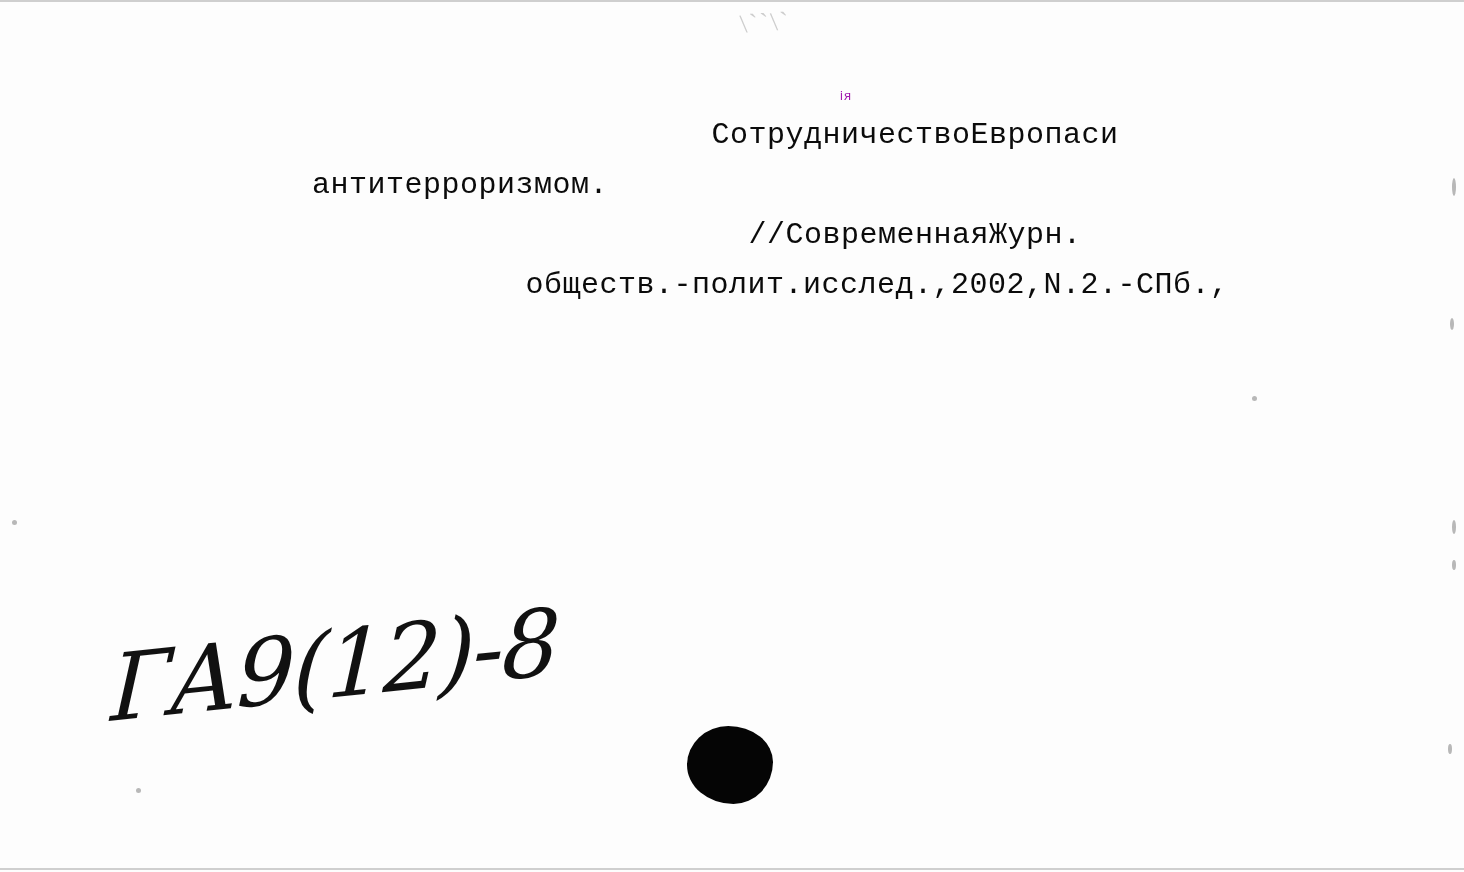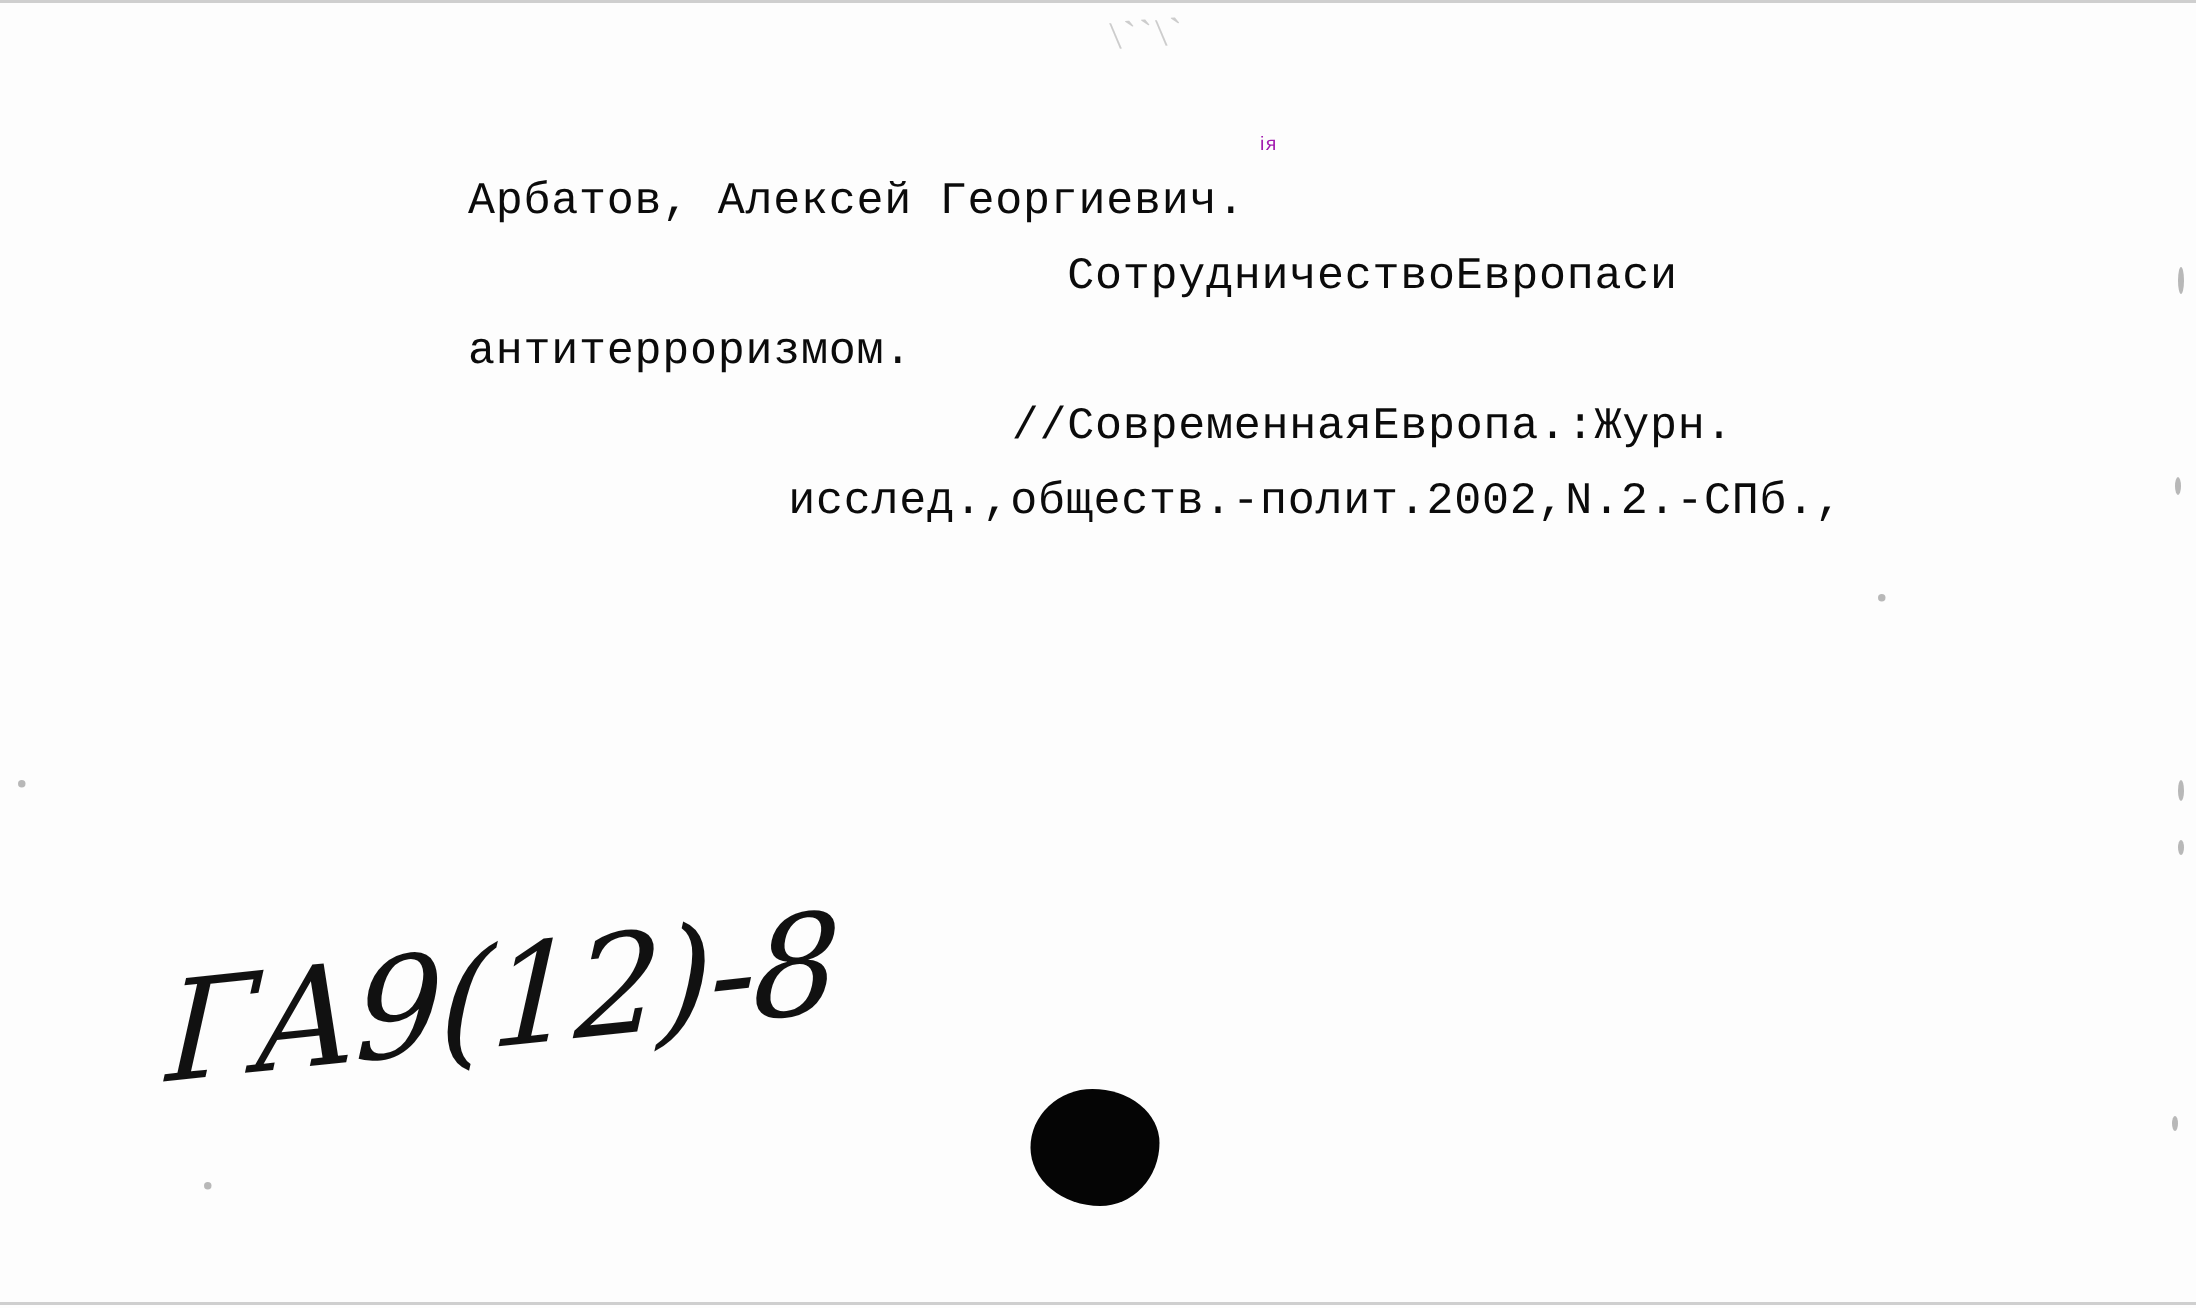--- a/index.html
+++ b/index.html
@@ -104,43 +104,41 @@
   <div class="speck" style="left:12px; top:520px; width:5px; height:5px;"></div>
   <div class="speck" style="left:1452px; top:520px; width:4px; height:14px;"></div>
   <div class="speck" style="left:1452px; top:560px; width:4px; height:10px;"></div>
   <div class="speck" style="left:136px; top:788px; width:5px; height:5px;"></div>
   <div class="speck" style="left:1448px; top:744px; width:4px; height:10px;"></div>
   <div class="edge-tick" style="left:0px; top:0px; width:1464px; height:2px;"></div>
   <div class="edge-tick" style="left:0px; top:868px; width:1464px; height:2px;"></div>
 
   <div class="record">
 
-    <div class="line">Арбатов, Алексей Георгиевич.</div>
 
     <div class="line justified">
       <span class="indent"></span>
       <span>Сотрудничество</span>
       <span>Европа</span>
       <span>с</span>
       <span>и</span>
     </div>
 
     <div class="line">антитерроризмом.</div>
 
     <div class="line justified">
       <span class="indent"></span>
       <span>//</span>
       <span>Современная</span>
-      <span>Европа.:</span>
       <span>Журн.</span>
     </div>
 
     <div class="line justified no-indent">
+      <span>обществ.-полит.</span>
       <span>исслед.,</span>
-      <span>обществ.-полит.</span>
       <span>2002,</span>
       <span>N.</span>
       <span>2.-</span>
       <span>СПб.,</span>
     </div>
 
   </div>
 
   <div class="handwriting">ГА9(12)-8</div>
 

